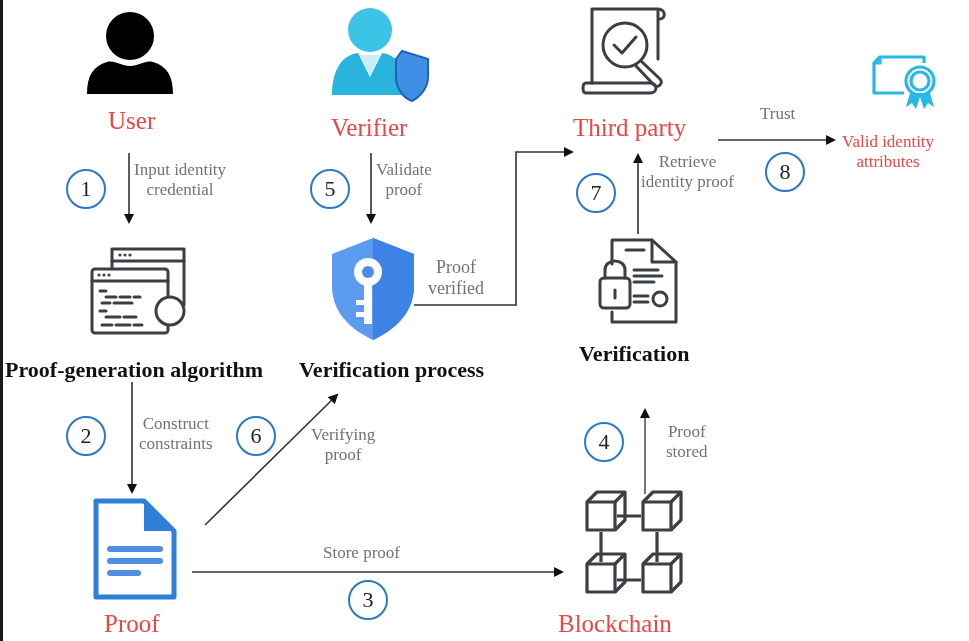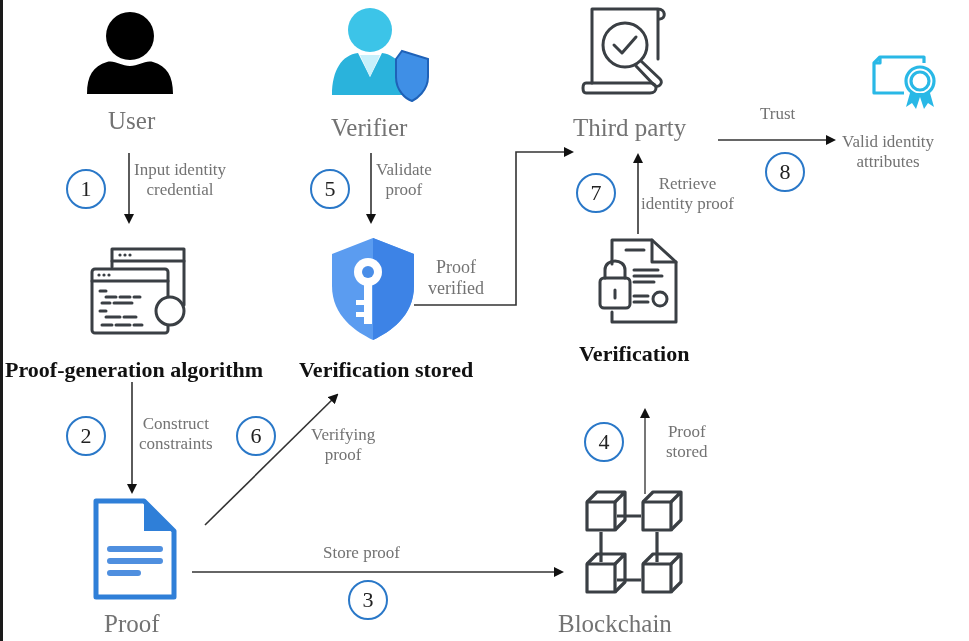--- a/index.html
+++ b/index.html
@@ -1,20 +1,20 @@
 <!DOCTYPE html>
 <html><head>
 <meta charset="utf-8">
 <style>
   html, body { margin: 0; padding: 0; background: #ffffff; }
   body { width: 969px; height: 641px; position: relative; overflow: hidden;
          font-family: "Liberation Serif", "DejaVu Serif", serif; color: #222; }
   .left-edge { position: absolute; left: 0; top: 0; width: 3px; height: 641px; background: #1a1a1a; }
   .lbl { position: absolute; white-space: nowrap; text-align: center; line-height: 1.15; }
-  .node { font-size: 25px; color: #737373; }
+  .node { font-size: 25px; color: #ef4444; }
   .nodeb { font-size: 22px; font-weight: bold; color: #111; }
   .edge { font-size: 17px; color: #737373; }
   .step { position: absolute; width: 40px; height: 40px; border: 2.5px solid #2a78c8;
           border-radius: 50%; box-sizing: border-box; text-align: center; line-height: 35px;
           font-size: 22px; color: #222; background: #fff; }
   svg.lines { position: absolute; left: 0; top: 0; }
   .icon { position: absolute; }
 </style>
 </head>
 <body>
@@ -103,21 +103,21 @@
   <circle cx="38" cy="36" r="14" fill="#fff"></circle>
   <circle cx="38" cy="36" r="6" fill="#4a8ee8"></circle>
   <rect x="34" y="48" width="8" height="40" fill="#fff"></rect>
   <rect x="26" y="64" width="10" height="5" fill="#fff"></rect>
   <rect x="26" y="76" width="10" height="5" fill="#fff"></rect>
 </svg>
 <div class="lbl edge" style="left:428px;top:257px;font-size:18px">
   <div>Proof</div>
   <div>verified</div>
 </div>
-<div class="lbl nodeb" style="left:299px;top:357px">Verification stored</div>
+<div class="lbl nodeb" style="left:299px;top:357px">Verification process</div>
 
 <svg class="icon" style="left:598px;top:236px" width="82" height="92" viewBox="0 0 82 92">
   <g fill="none" stroke="#3a3f44" stroke-width="3" stroke-linecap="round" stroke-linejoin="round">
     <path d="M14,28 L14,4 L54,4 L78,26 L78,86 L14,86 L14,76"></path>
     <path d="M54,4 L54,26 L78,26"></path>
     <path d="M28,14 L46,14 M36,34 L60,34 M36,40 L64,40 M36,46 L56,46 M36,60 L50,60 M36,66 L50,66"></path>
     <circle cx="62" cy="63" r="7"></circle>
     <rect x="2" y="42" width="30" height="30" rx="4"></rect>
     <path d="M7,42 L7,34 C7,22 27,22 27,34 L27,42"></path>
     <path d="M17,54 L17,62"></path>
@@ -162,21 +162,21 @@
   <div>stored</div>
 </div>
 <div class="lbl edge" style="left:376px;top:160px">
   <div>Validate</div>
   <div>proof</div>
 </div>
 <div class="lbl edge" style="left:311px;top:425px">
   <div>Verifying</div>
   <div>proof</div>
 </div>
-<div class="lbl edge" style="left:641px;top:174px">
+<div class="lbl edge" style="left:641px;top:152px">
   <div>Retrieve</div>
   <div>identity proof</div>
 </div>
 <div class="lbl edge" style="left:760px;top:104px">Trust</div>
 
 <div class="step" style="left:66px;top:169px">1</div>
 <div class="step" style="left:66px;top:416px">2</div>
 <div class="step" style="left:348px;top:580px">3</div>
 <div class="step" style="left:584px;top:422px">4</div>
 <div class="step" style="left:310px;top:169px">5</div>

